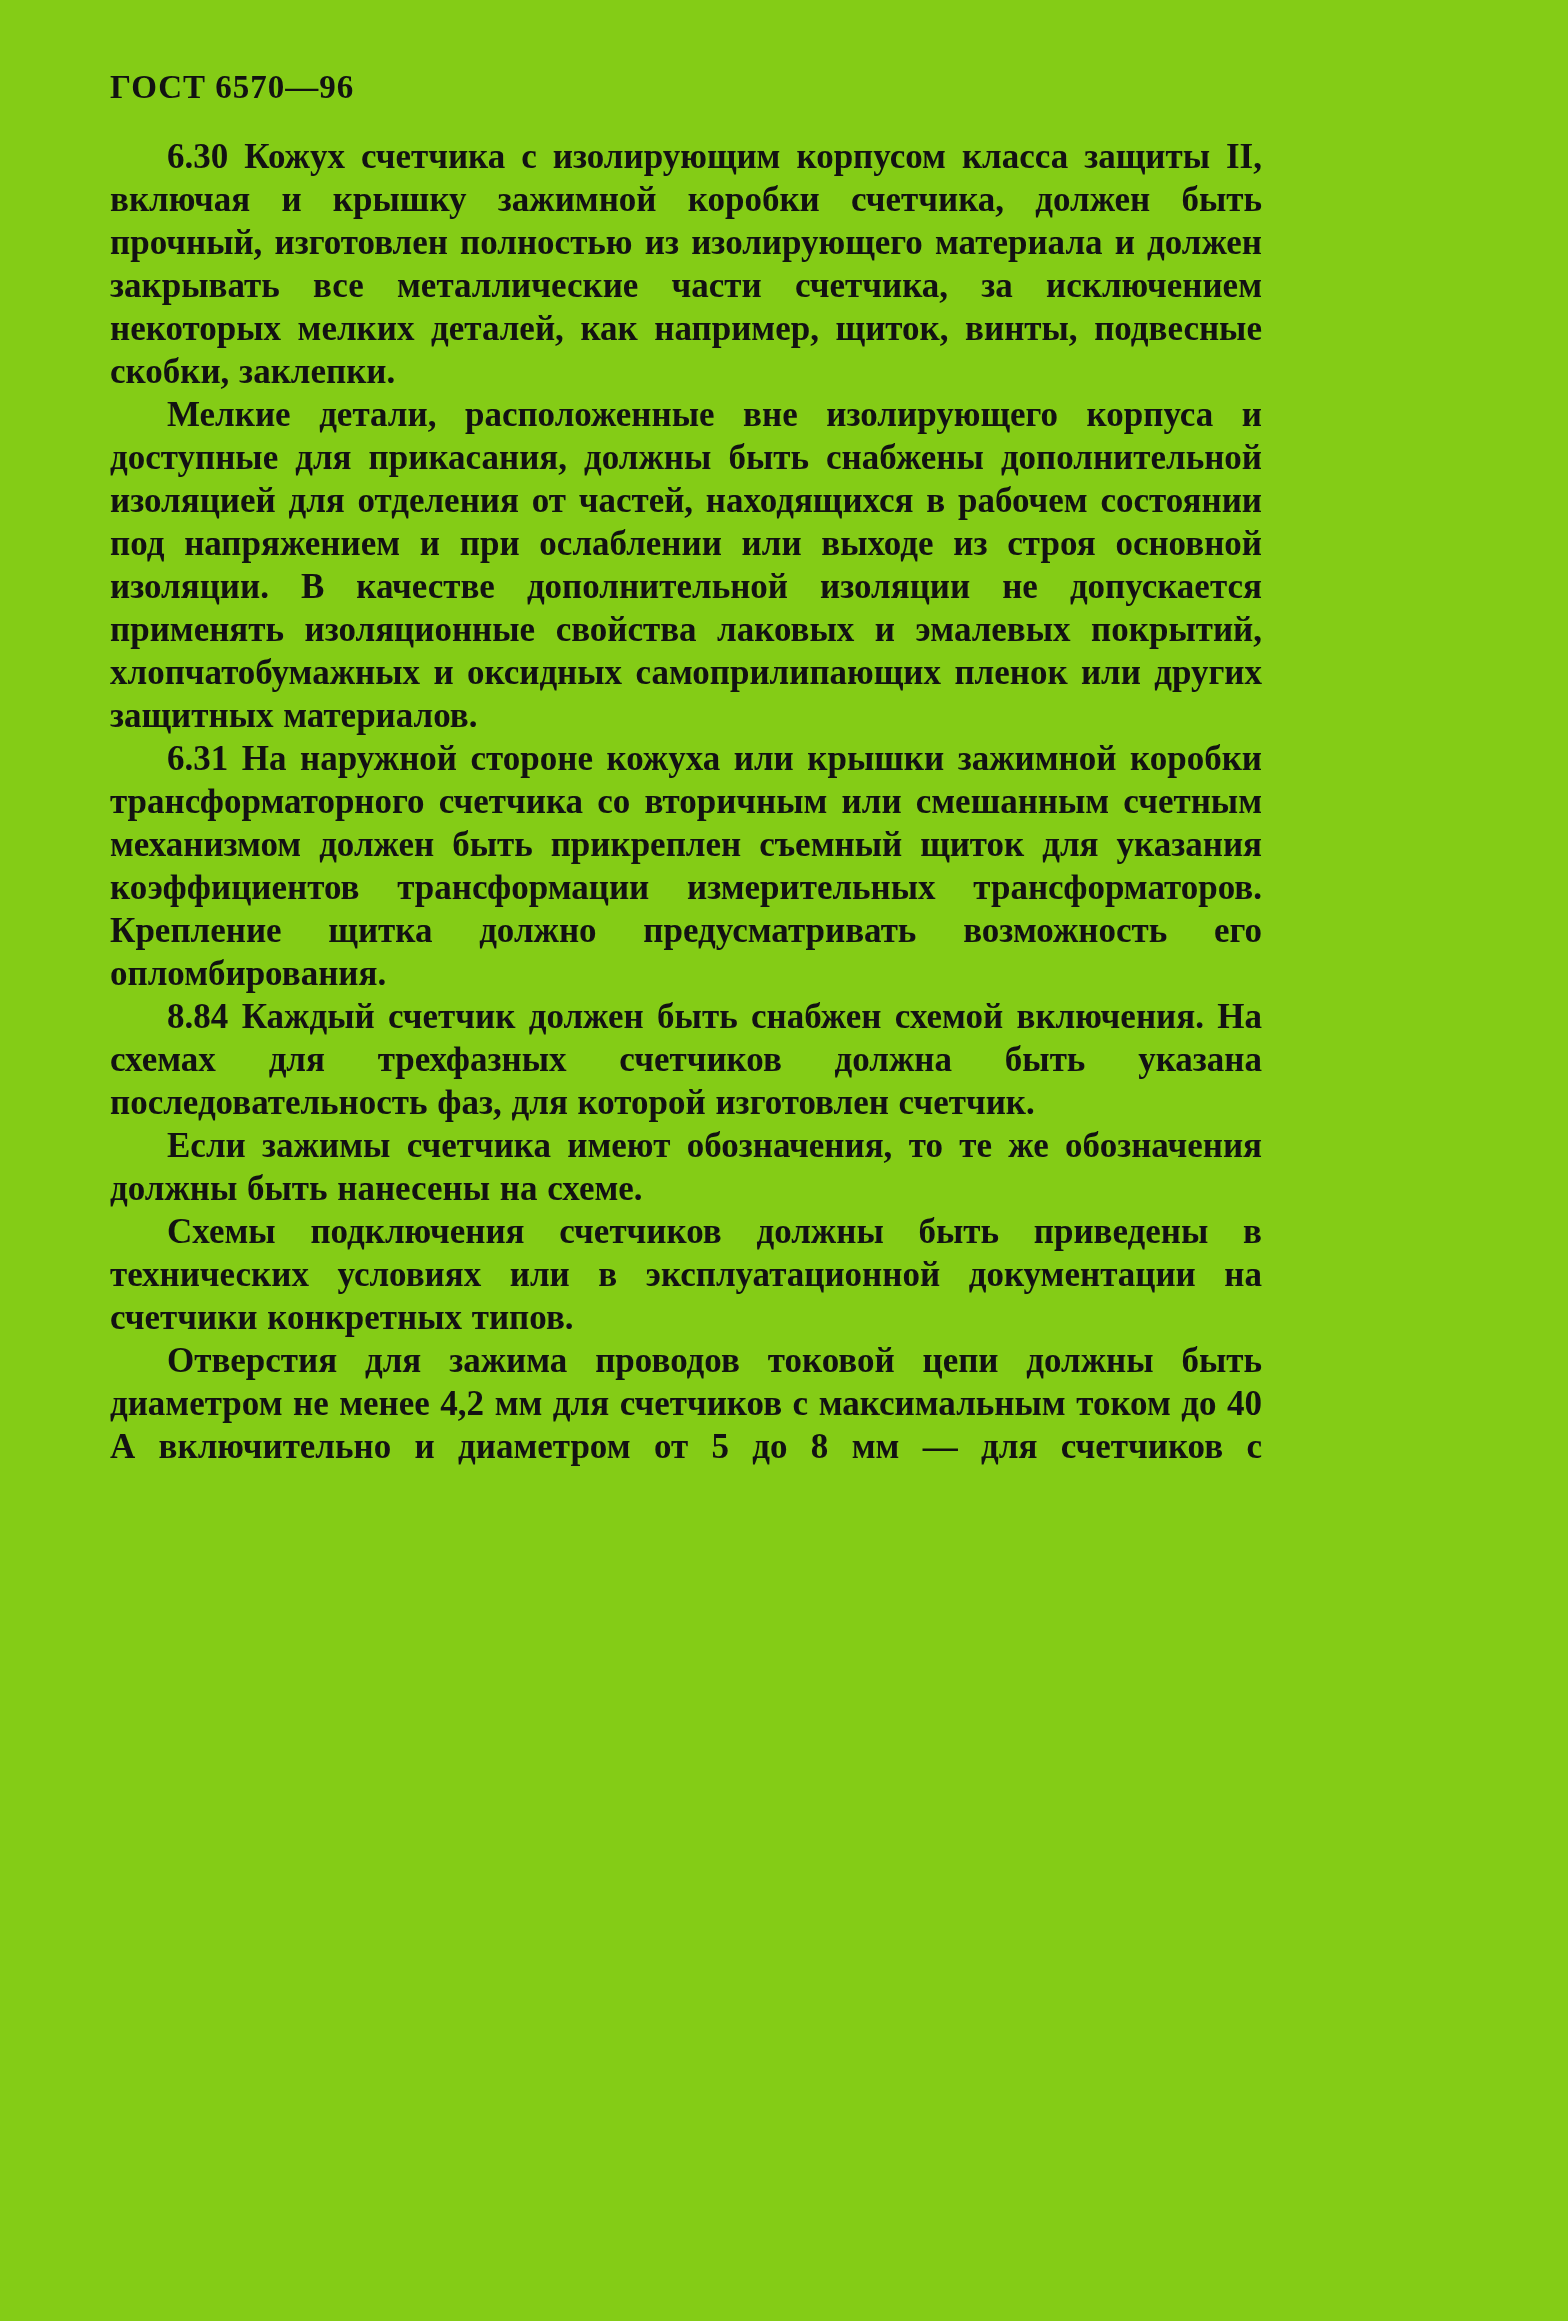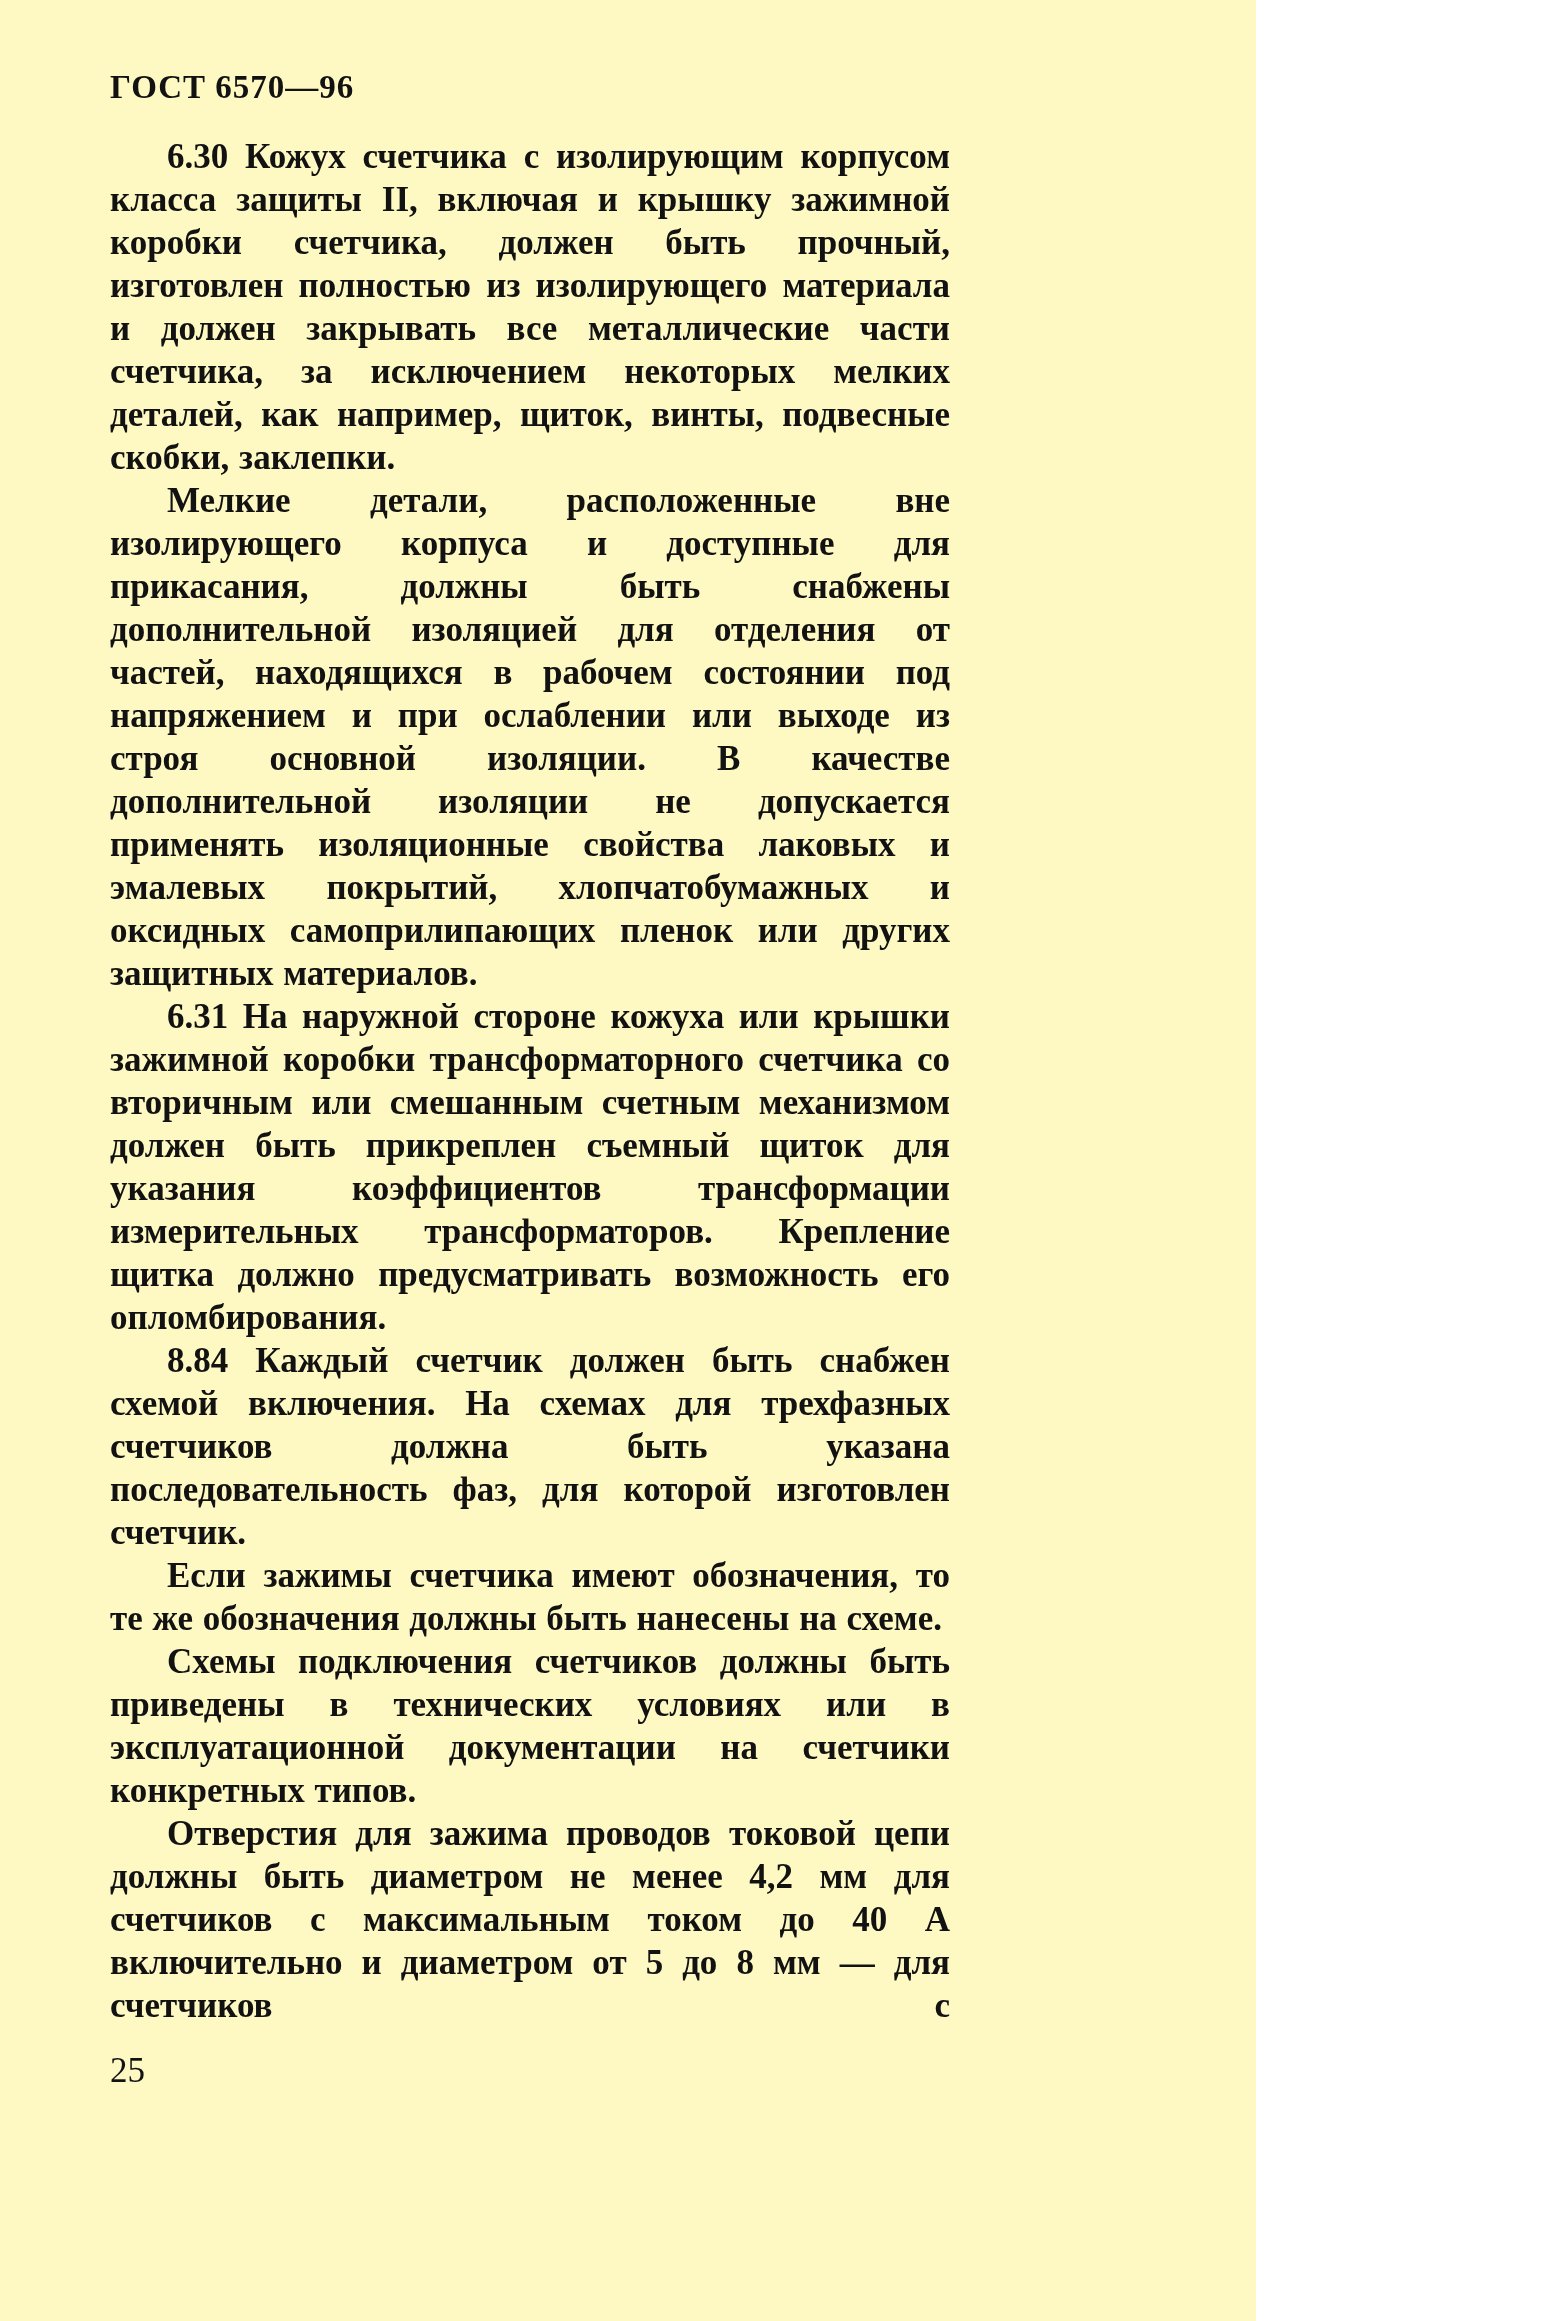--- a/index.html
+++ b/index.html
@@ -3,23 +3,23 @@
 <meta charset="utf-8">
 <style>
   * { box-sizing: border-box; }
   html, body {
     margin: 0;
     padding: 0;
     background: #ffffff;
   }
   .page {
     position: relative;
-    width: 1256px;
+    width: 1568px;
     height: 2322px;
-    background: #fef9c3;
+    background: #84cc16;
     color: #121212;
     padding: 69px 306px 0 110px;
     font-family: "Liberation Serif", "DejaVu Serif", serif;
     font-weight: bold;
     overflow: hidden;
   }
   .doc-header {
     font-size: 33px;
     letter-spacing: 1px;
     white-space: nowrap;
@@ -55,15 +55,14 @@
   <div class="doc-body">
     <p class="para">6.30 Кожух счетчика с изолирующим корпусом класса защиты II, включая и крышку зажимной коробки счетчика, должен быть прочный, изготовлен полностью из изолирующего материала и должен закрывать все металлические части счетчика, за исключением некоторых мелких деталей, как например, щиток, винты, подвесные скобки, заклепки.</p>
     <p class="para">Мелкие детали, расположенные вне изолирующего корпуса и доступные для прикасания, должны быть снабжены дополнительной изоляцией для отделения от частей, находящихся в рабочем состоянии под напряжением и при ослаблении или выходе из строя основной изоляции. В качестве дополнительной изоляции не допускается применять изоляционные свойства лаковых и эмалевых покрытий, хлопчатобумажных и оксидных самоприлипающих пленок или других защитных материалов.</p>
     <p class="para">6.31 На наружной стороне кожуха или крышки зажимной коробки трансформаторного счетчика со вторичным или смешанным счетным механизмом должен быть прикреплен съемный щиток для указания коэффициентов трансформации измерительных трансформаторов. Крепление щитка должно предусматривать возможность его опломбирования.</p>
     <p class="para">8.84 Каждый счетчик должен быть снабжен схемой включения. На схемах для трехфазных счетчиков должна быть указана последовательность фаз, для которой изготовлен счетчик.</p>
     <p class="para">Если зажимы счетчика имеют обозначения, то те же обозначения должны быть нанесены на схеме.</p>
     <p class="para">Схемы подключения счетчиков должны быть приведены в технических условиях или в эксплуатационной документации на счетчики конкретных типов.</p>
     <p class="para continues">Отверстия для зажима проводов токовой цепи должны быть диаметром не менее 4,2 мм для счетчиков с максимальным током до 40 А включительно и диаметром от 5 до 8 мм — для счетчиков с</p>
   </div>
 
-  <div class="page-number">25</div>
 </div>
 
 
 </body></html>

